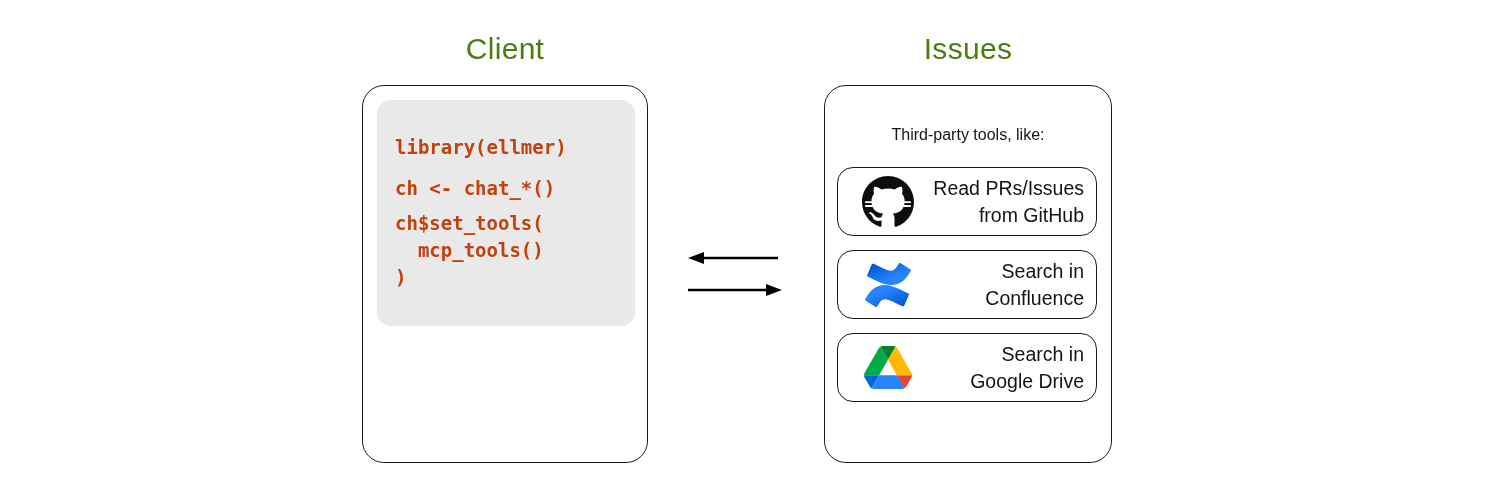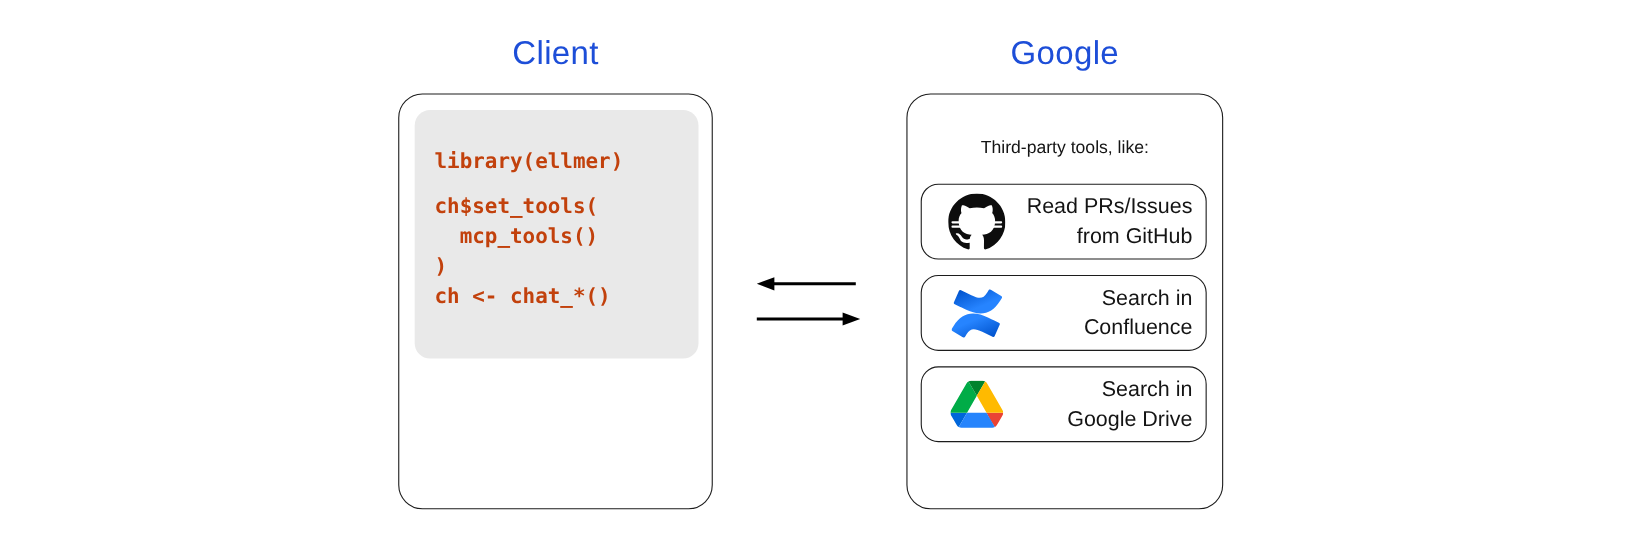--- a/index.html
+++ b/index.html
@@ -12,21 +12,21 @@
     color: #1a1a1a;
     overflow: hidden;
   }
   .title {
     position: absolute;
     top: 30px;
     font-size: 30px;
     line-height: 38px;
     text-align: center;
     letter-spacing: 0.3px;
-    color: #1d4ed8;
+    color: #4d7c0f;
   }
   .client-title { left: 362px; width: 286px; }
   .server-title { left: 824px; width: 288px; }
   .box {
     position: absolute;
     top: 85px;
     height: 378px;
     background: #ffffff;
     border: 1.5px solid #1c1c1c;
     border-radius: 22px;
@@ -106,29 +106,29 @@
     white-space: pre-line;
     color: #141414;
   }
 </style>
 </head>
 <body>
 
 <div class="canvas">
 
   <div class="title client-title">Client</div>
-  <div class="title server-title">Google</div>
+  <div class="title server-title">Issues</div>
 
   <div class="box client-box">
     <div class="code-block">
       <pre class="code p1">library(ellmer)</pre>
+      <pre class="code p2">ch &lt;- chat_*()</pre>
       <pre class="code p3">ch$set_tools(
   mcp_tools()
 )</pre>
-      <pre class="code p2">ch &lt;- chat_*()</pre>
     </div>
   </div>
 
   <svg class="arrows" width="112" height="62" viewBox="0 0 112 62">
     <g>
       <line x1="98" y1="13" x2="21" y2="13" stroke="#000" stroke-width="2.6"></line>
       <polygon points="8,13 24,7 24,19" fill="#000"></polygon>
     </g>
     <g>
       <line x1="8" y1="45" x2="89" y2="45" stroke="#000" stroke-width="2.6"></line>

